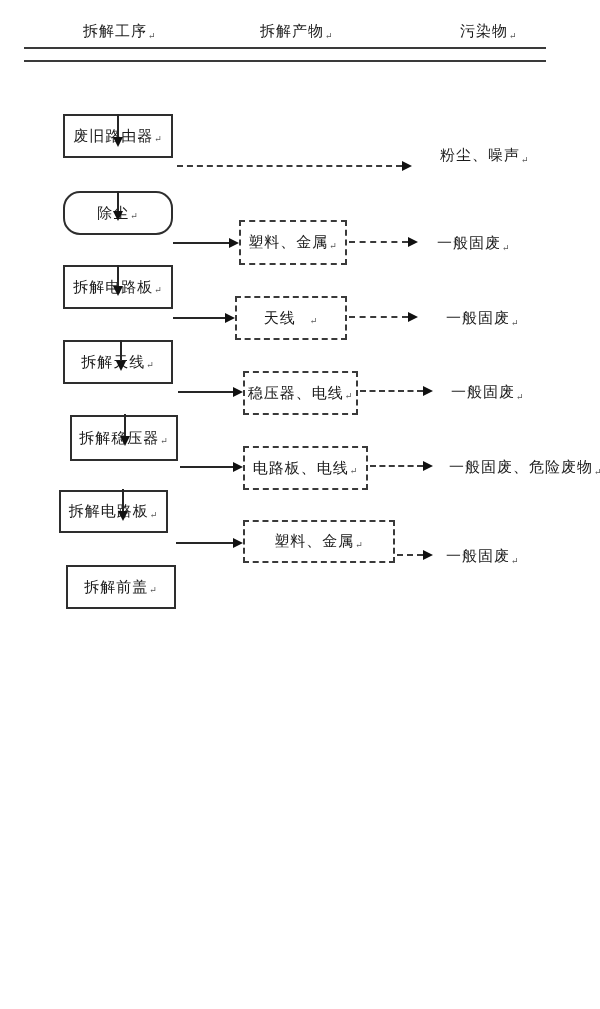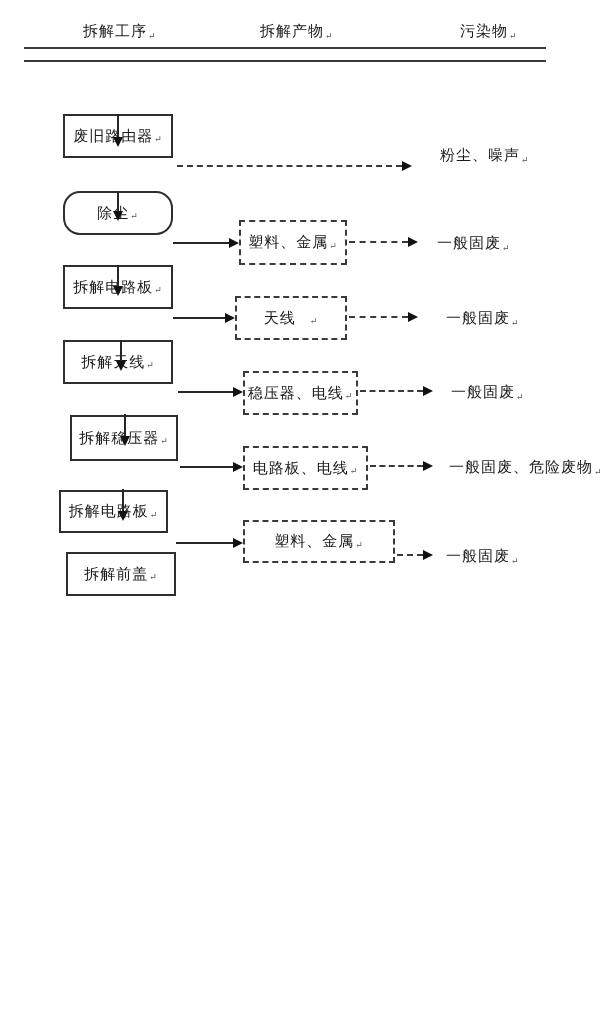--- a/index.html
+++ b/index.html
@@ -70,21 +70,21 @@
       <span class="pm">↵</span>
     </div>
   <div class="pbox" style="left:70px;top:371px;width:108px;height:46px;">
       <span>拆解稳压器</span>
       <span class="pm">↵</span>
     </div>
   <div class="pbox" style="left:59px;top:446px;width:109px;height:43px;">
       <span>拆解电路板</span>
       <span class="pm">↵</span>
     </div>
-  <div class="pbox" style="left:66px;top:508px;width:110px;height:44px;">
+  <div class="pbox" style="left:66px;top:521px;width:110px;height:44px;">
       <span>拆解前盖</span>
       <span class="pm">↵</span>
     </div>
 
   <div class="vline" style="left:117px;top:114px;height:23px;"></div>
   <div class="arr-d" style="left:113px;top:137px;"></div>
 
   <div class="vline" style="left:117px;top:191px;height:20px;"></div>
   <div class="arr-d" style="left:113px;top:211px;"></div>
 

